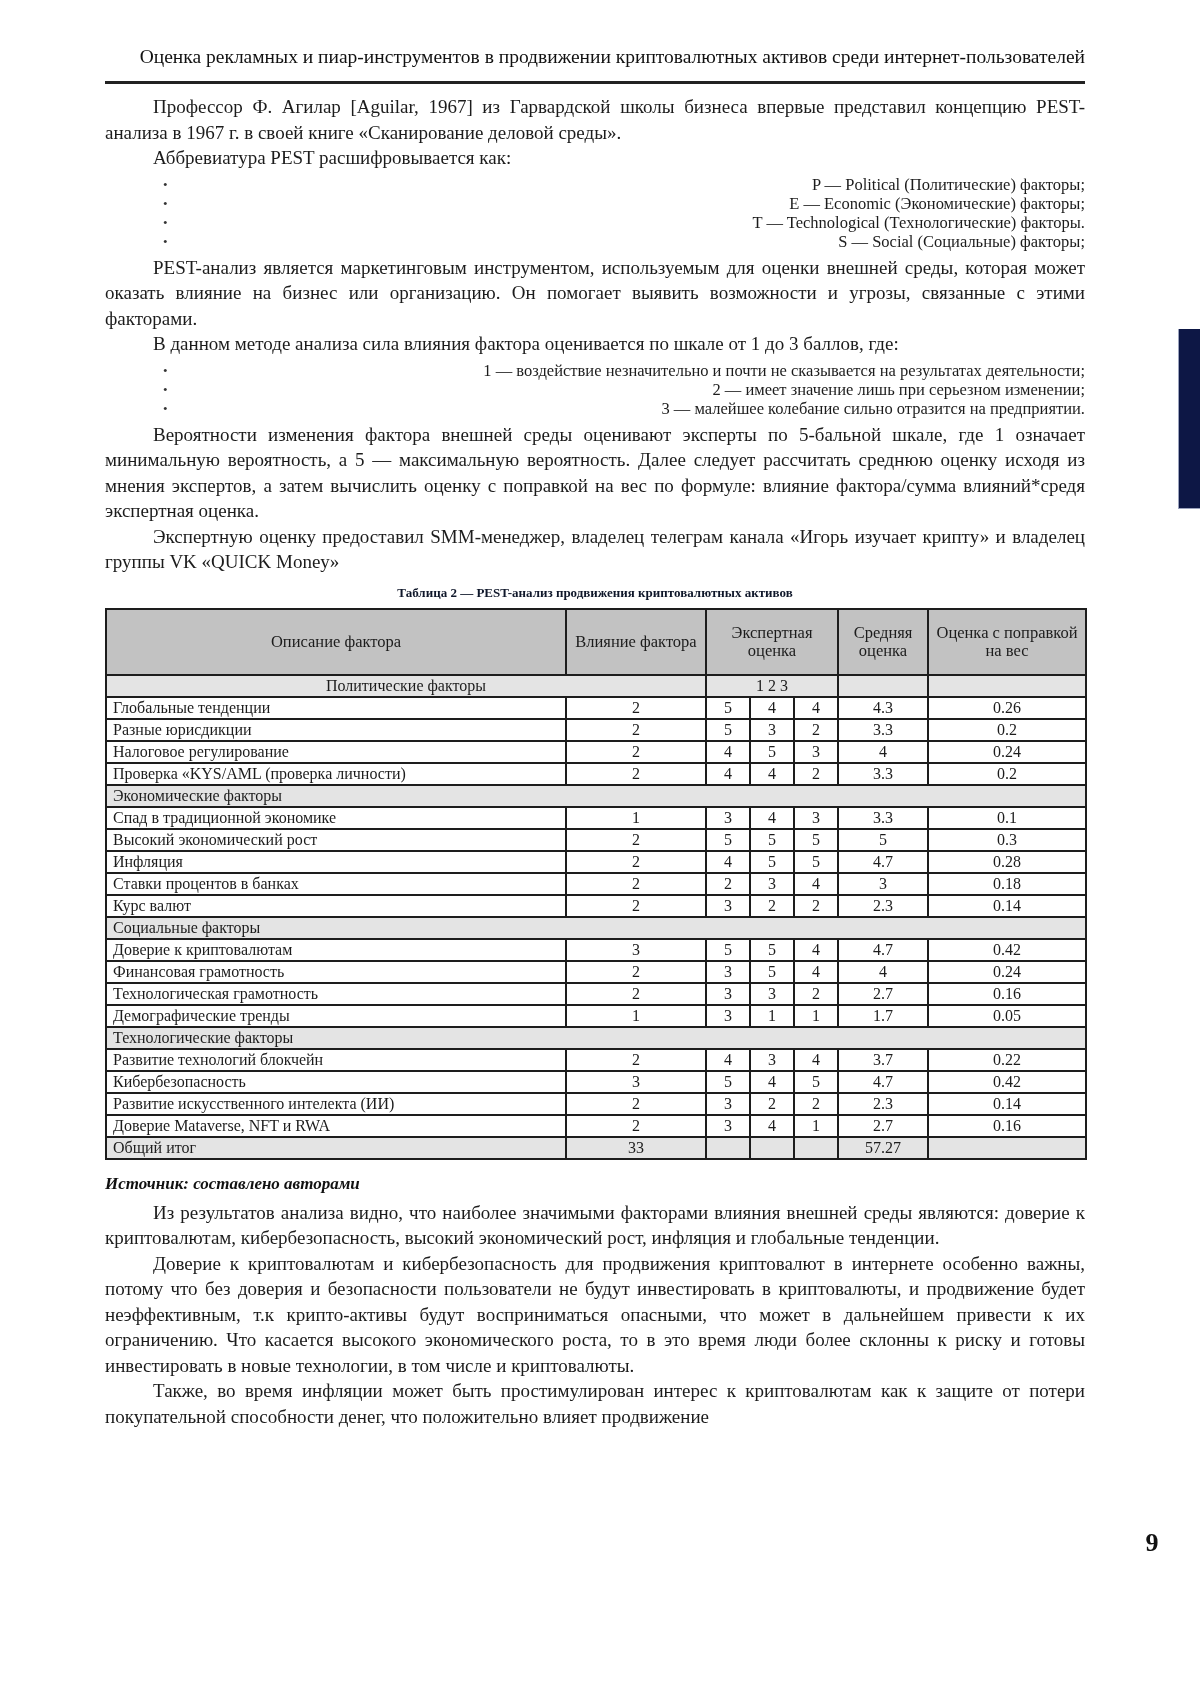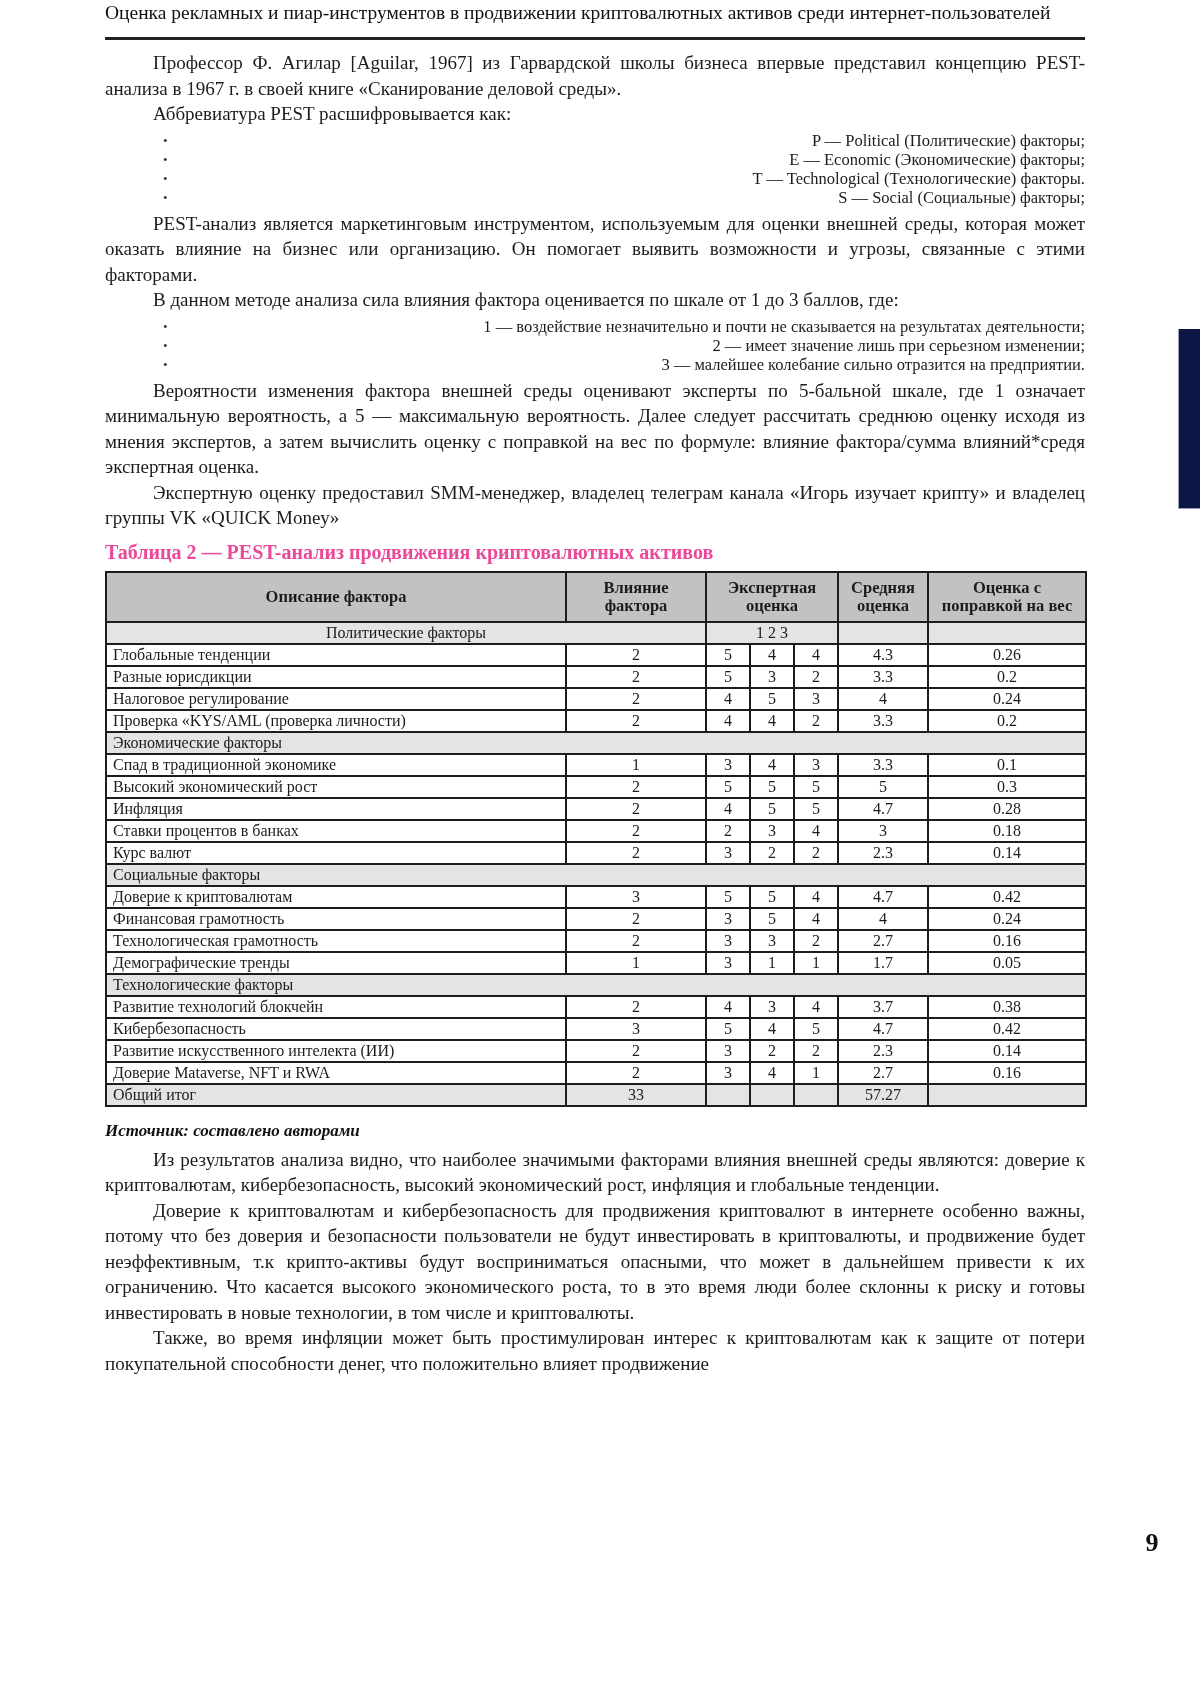--- a/index.html
+++ b/index.html
@@ -9,52 +9,52 @@
     --ink:#1c1c1c;
   }
   html,body{margin:0;padding:0;}
   body{
     width:1200px;height:1697px;position:relative;overflow:hidden;
     background:#ffffff;color:var(--ink);
     font-family:"Liberation Serif", serif;
   }
   .content{position:absolute;left:105px;top:0;width:980px;}
   .running-head{
-    text-align:left;
+    margin-top:44px;text-align:right;
     font-size:19.5px;line-height:25px;font-weight:normal;color:#111;
   }
   .head-rule{border:none;height:3px;background:#222;margin:12px 0 10px 0;}
   p.body{
     font-size:19px;line-height:25.5px;text-align:justify;
     margin:0;text-indent:48px;color:var(--ink);
   }
   p.body.no-indent{text-indent:0;}
   ul.bullets{
     list-style:none;margin:5px 0 5px 0;padding:0;
     font-size:16.5px;line-height:17px;
   }
   ul.bullets li{position:relative;padding-left:86px;margin:0 0 2px 0;text-align:right;}
   ul.bullets li::before{
     content:"\2022";position:absolute;left:58px;top:0;font-size:13px;color:#333;
   }
   .table-caption{
-    text-align:left;font-weight:bold;font-size:20px;
-    margin:10px 0 7px 0;color:#ec4899;
+    text-align:center;font-weight:bold;font-size:13px;
+    margin:10px 0 7px 0;color:#0f172a;
   }
   table.pest{
     border-collapse:collapse;width:980px;table-layout:fixed;
     font-size:16px;color:var(--ink);
   }
   table.pest th, table.pest td{
     border:2px solid #1d1d1d;padding:1px 6px;line-height:18px;
     overflow:hidden;white-space:nowrap;
   }
   table.pest thead th{
-    background:var(--table-header-bg);font-weight:bold;font-size:16.5px;
-    line-height:18px;padding:6px 4px;text-align:center;white-space:normal;
+    background:var(--table-header-bg);font-weight:normal;font-size:16.5px;
+    line-height:18px;padding:14px 4px;text-align:center;white-space:normal;
   }
   table.pest .section-row td{background:var(--table-section-bg);}
   table.pest .total-row td{background:var(--table-section-bg);}
   table.pest td.center{text-align:center;}
   table.pest td.left{text-align:left;}
   .source-note{
     font-style:italic;font-weight:bold;font-size:17px;
     margin:14px 0 6px 0;color:#111;
   }
   .side-tab{
@@ -250,21 +250,21 @@
         <tr class="section-row">
           <td class="left" colspan="7">Технологические факторы</td>
         </tr>
         <tr>
           <td class="left">Развитие технологий блокчейн</td>
           <td class="center">2</td>
           <td class="center">4</td>
           <td class="center">3</td>
           <td class="center">4</td>
           <td class="center">3.7</td>
-          <td class="center">0.38</td>
+          <td class="center">0.22</td>
         </tr>
         <tr>
           <td class="left">Кибербезопасность</td>
           <td class="center">3</td>
           <td class="center">5</td>
           <td class="center">4</td>
           <td class="center">5</td>
           <td class="center">4.7</td>
           <td class="center">0.42</td>
         </tr>

